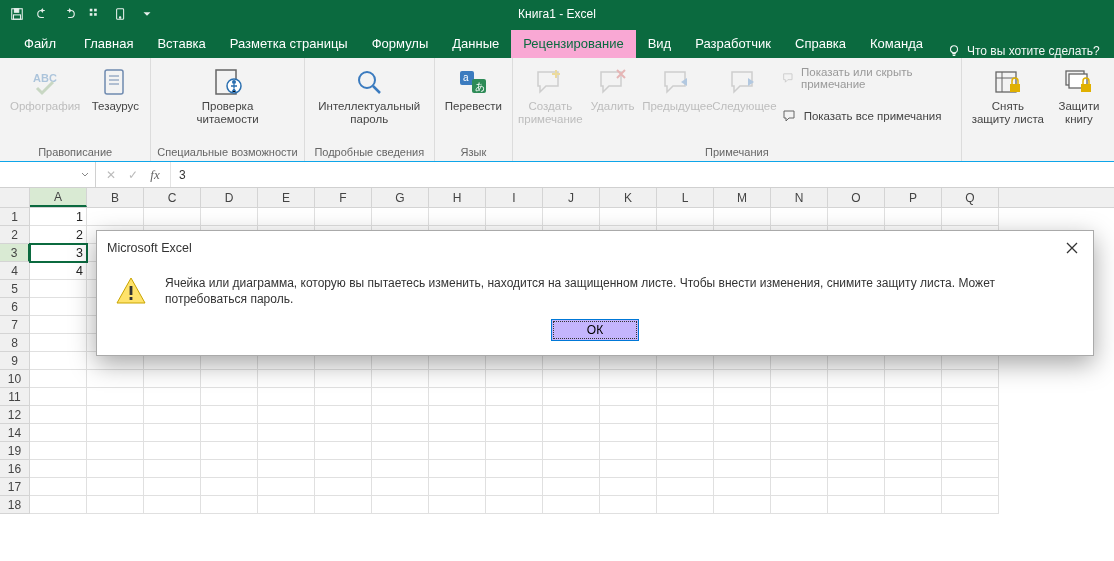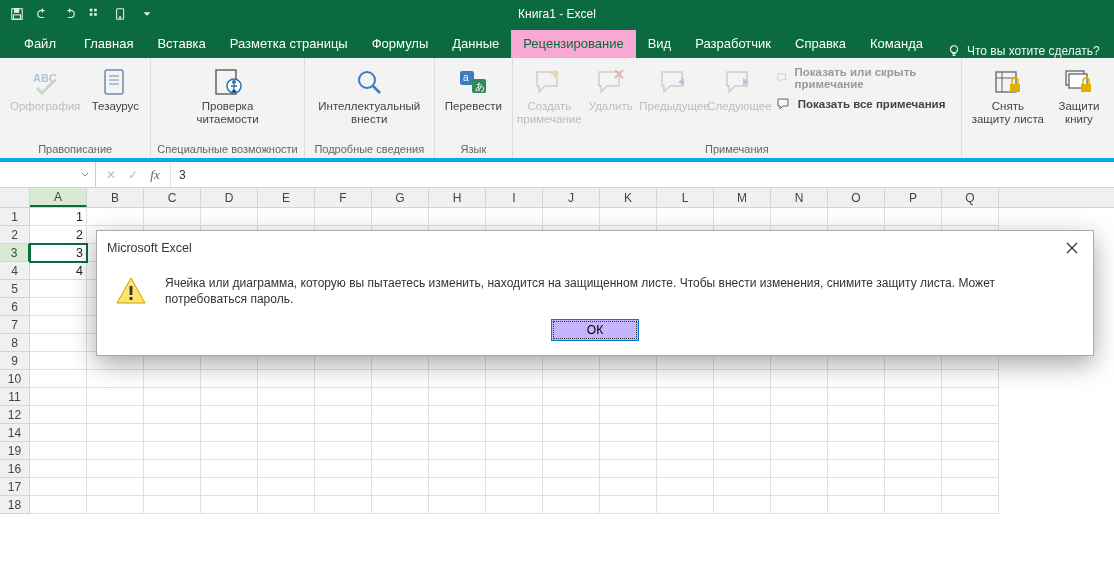--- a/index.html
+++ b/index.html
@@ -14,30 +14,30 @@
 
   
   .tabs { background: #0b6a3f; height: 30px; display: flex; align-items: flex-end; color: #fff; padding-left: 8px; }
   .tab { padding: 6px 12px 7px; font-size: 13px; cursor: pointer; }
   .tab.file { padding-left: 16px; padding-right: 16px; }
   .tab.active { background: #f9a8d4; color: #0b6a3f; }
   .tell-me { margin-left: 12px; display: flex; align-items: center; gap: 6px; font-size: 12px; opacity: .95; }
   .tell-me svg { width: 14px; height: 14px; }
 
   
-  .ribbon { background: #f3f3f3; border-bottom: 4px solid #0ea5e9; height: 104px; display: flex; }
+  .ribbon { background: #f3f3f3; border-bottom: 1px solid #0ea5e9; height: 104px; display: flex; }
   .group { border-right: 1px solid #dcdcdc; padding: 4px 6px 0; display: flex; flex-direction: column; align-items: center; justify-content: space-between; }
   .group-content { display: flex; gap: 2px; align-items: flex-start; flex: 1; }
   .group-label { font-size: 11px; color: #666; text-align: center; padding: 2px 0 3px; width: 100%; }
   .bigbtn { display: flex; flex-direction: column; align-items: center; width: auto; min-width: 58px; padding: 2px 4px 0; text-align: center; cursor: pointer; }
   .bigbtn .ico { width: 32px; height: 32px; margin: 2px 0 2px; display: flex; align-items: center; justify-content: center; }
   .bigbtn .lbl { font-size: 11.5px; color: #444; line-height: 1.15; }
   .bigbtn.disabled .lbl { color: #bdbdbd; }
   .bigbtn.disabled svg { opacity: .35; }
-  .smallbtns { display: flex; flex-direction: column; gap: 2px; padding-top: 2px; font-weight: bold; }
+  .smallbtns { display: flex; flex-direction: column; gap: 14px; padding-top: 2px; }
   .smallbtn { display: flex; align-items: center; gap: 6px; font-size: 11.5px; color: #999; padding: 2px 4px; }
   .smallbtn svg { width: 16px; height: 16px; opacity: .4; }
 
   
   .formula-row { display: flex; align-items: center; height: 26px; border-bottom: 1px solid #d0d0d0; background: #fff; }
   .name-box { width: 96px; border-right: 1px solid #d0d0d0; height: 100%; display: flex; align-items: center; padding: 0 6px; font-size: 12px; color: #333; justify-content: space-between; }
   .name-box svg { width: 8px; height: 8px; }
   .fb-btns { display: flex; align-items: center; gap: 4px; padding: 0 6px; color: #bbb; height:100%; border-right:1px solid #e4e4e4; }
   .fb-btns span { width: 18px; text-align: center; }
   .fx { font-style: italic; color: #666; font-family: "Times New Roman", serif; font-size: 13px; }
@@ -181,21 +181,21 @@
   <div class="group" style="min-width:130px">
     <div class="group-content">
       <div class="bigbtn">
         <div class="ico">
           <svg viewBox="0 0 32 32">
               <circle cx="14" cy="14" r="8" fill="none" stroke="#3b7bbf" stroke-width="2"></circle>
               <path d="M20 20l7 7" stroke="#3b7bbf" stroke-width="2.5"></path>
             </svg>
         </div>
         <div class="lbl" style="white-space:pre-line">Интеллектуальный
-внести</div>
+пароль</div>
       </div>
     </div>
     <div class="group-label">Подробные сведения</div>
   </div>
 
   <div class="group" style="min-width:72px">
     <div class="group-content">
       <div class="bigbtn">
         <div class="ico">
           <svg viewBox="0 0 32 32">

